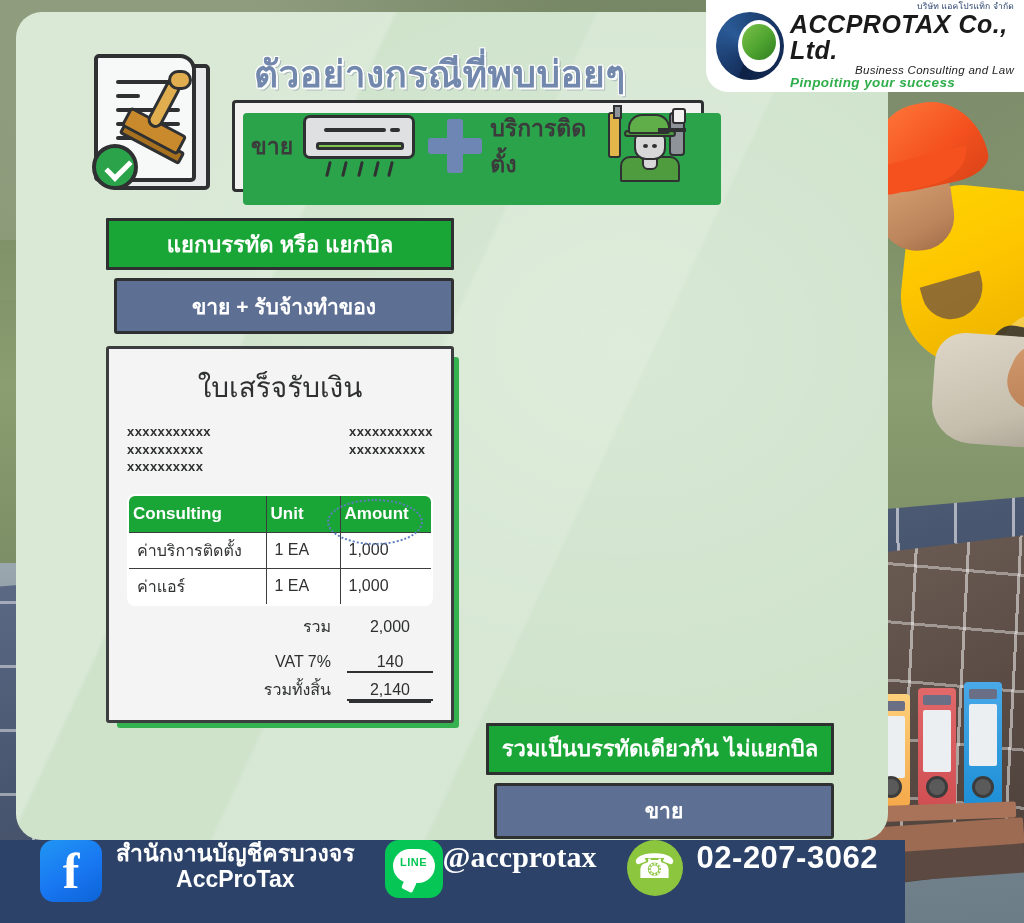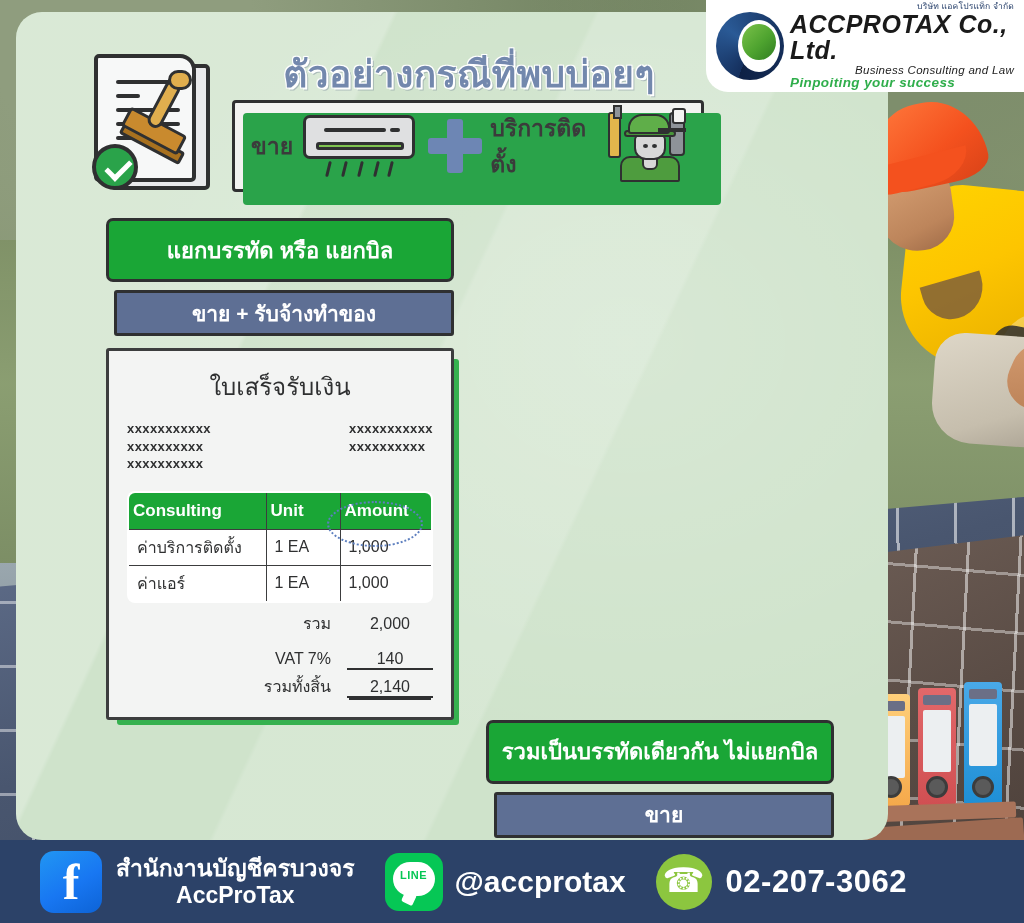--- a/index.html
+++ b/index.html
@@ -154,21 +154,21 @@
   }
   #logo-text { margin-left: 4px; line-height: 1.05; }
   .lg-thai { font-size: 8.5px; color: #15305e; text-align: right; letter-spacing: .2px; }
   .lg-name { font-size: 25px; font-weight: bold; font-style: italic; color: #1a1a1a; letter-spacing: .5px; }
   .lg-sub { font-size: 11.5px; font-style: italic; color: #1d1d1d; text-align: right; letter-spacing: .3px; }
   .lg-tag { font-size: 13.5px; font-style: italic; font-weight: bold; color: #2fae4b; letter-spacing: .4px; }
 
   
   #title {
     position: absolute; left: 238px; top: 32px; width: 430px;
-    text-align: center; font-size: 37px; font-weight: bold;
+    font-size: 37px; font-weight: bold;
     color: #7388ad; letter-spacing: .5px;
     text-shadow: 2px 2px 0 #ffffff, -1px -1px 0 #ffffff, 1px -1px 0 #fff, -1px 1px 0 #fff, 3px 3px 0 rgba(90,105,135,.35);
   }
 
   
   #doc-icon { position: absolute; left: 66px; top: 36px; width: 150px; height: 152px; }
   .doc-back { position: absolute; left: 28px; top: 16px; width: 100px; height: 126px; background: #e9eaec; border: 4px solid #2f3031; border-radius: 5px; }
   .doc-front { position: absolute; left: 12px; top: 6px; width: 102px; height: 128px; background: #f7f8f8; border: 4px solid #2f3031; border-radius: 5px 16px 5px 5px; }
   .doc-line { position: absolute; height: 4px; background: #2f3031; border-radius: 2px; }
   .stamp-handle { position: absolute; left: 74px; top: 30px; width: 16px; height: 52px; background: #e0ae4e; border: 3px solid #2f3031; border-radius: 8px; transform: rotate(28deg); }
@@ -208,38 +208,38 @@
   .wrench { position: absolute; right: 0; top: 2px; width: 16px; height: 44px; background: #8e9399; border: 2px solid #2f3031; border-radius: 4px; }
   .wrench::before { content: ""; position: absolute; left: 1px; top: -6px; width: 10px; height: 12px; border: 2px solid #2f3031; border-radius: 3px; background: #f2f3f1; }
   .screwdriver { position: absolute; left: 2px; top: 2px; width: 13px; height: 46px; background: #e3b64c; border: 2px solid #2f3031; border-radius: 3px; }
   .screwdriver::before { content: ""; position: absolute; left: 3px; top: -9px; width: 5px; height: 10px; background: #8e9399; border: 2px solid #2f3031; }
 
   
   .col { position: absolute; top: 206px; width: 348px; }
   #col-left { left: 90px; }
   #col-right { left: 470px; }
   .hdr-green {
-    height: 64px; background: #1aa636; border: 3px solid #2f3031; border-radius: 7px;
+    height: 52px; background: #1aa636; border: 3px solid #2f3031; border-radius: 1px;
     display: flex; align-items: center; justify-content: center;
     color: #fff; font-size: 22px; font-weight: bold;
   }
   .hdr-blue {
-    margin-top: 8px; height: 46px; background: #5e6f94; border: 3px solid #2f3031; border-radius: 3px;
+    margin-top: 8px; height: 56px; background: #5e6f94; border: 3px solid #2f3031; border-radius: 3px;
     display: flex; align-items: center; justify-content: center;
     color: #fff; font-size: 21px; font-weight: bold; margin-left: 8px;
   }
 
   
   .receipt {
     position: relative; margin-top: 12px; background: #f3f4f3;
     border: 3px solid #3c3d3e; border-radius: 3px; padding: 16px 18px 14px;
     min-height: 320px;
   }
   .receipt::before { content: ""; position: absolute; left: 8px; top: 8px; right: -8px; bottom: -8px; background: #36b14f; border-radius: 3px; z-index: -1; }
-  .rc-title { text-align: center; font-size: 24px; color: #2f3031; margin-bottom: 14px; }
+  .rc-title { text-align: center; font-size: 28px; color: #2f3031; margin-bottom: 14px; }
   .rc-xrow { display: flex; justify-content: space-between; font-size: 13px; font-weight: bold; color: #2f3031; letter-spacing: .4px; line-height: 1.35; margin-bottom: 18px; }
   .rc-x-left, .rc-x-right { white-space: pre-line; }
 
   .rc-table { width: 100%; border-collapse: collapse; border: 2px solid #3c3d3e; border-radius: 8px; overflow: hidden; background: #fff; }
   .rc-table th {
     background: #1aa636; color: #fff; font-size: 17px; padding: 8px 4px; border: 1px solid #3c3d3e;
   }
   .rc-table td { font-size: 16px; color: #2f3031; padding: 5px 8px; border: 1px solid #3c3d3e; }
   .td-desc { text-align: left; }
   .td-unit, .td-amt { text-align: left; width: 74px; }
@@ -253,31 +253,31 @@
   .tot-val.dbl { border-bottom: 2px solid #2f3031; box-shadow: 0 4px 0 -2px #2f3031; }
 
   
   .ellipse-hl {
     position: absolute; border: 2px dotted #5d7fbf; border-radius: 50%;
     pointer-events: none;
   }
 
   
   #footer {
-    position: absolute; left: 0; bottom: 0; width: 1024px; height: 83px;
-    background: #2c4268; display: flex; align-items: center; z-index: 50;
+    position: absolute; left: 0; bottom: 0; width: 905px; height: 83px;
+    background: #2c4268; display: flex; z-index: 50;
   }
   .fb-icon { width: 62px; height: 62px; border-radius: 14px; background: linear-gradient(150deg,#2196f3 0%, #1877f2 55%, #0d63d6 100%); position: relative; margin-left: 40px; }
   .fb-icon::after { content: "f"; position: absolute; left: 0; right: 0; top: 2px; text-align: center; color: #fff; font-size: 50px; font-weight: bold; font-family: "Liberation Serif", serif; }
   .fb-text { margin-left: 14px; color: #fff; font-size: 23px; font-weight: bold; line-height: 1.15; }
   .line-icon { width: 58px; height: 58px; border-radius: 14px; background: #06c755; position: relative; margin-left: 30px; }
   .line-bubble { position: absolute; left: 8px; top: 9px; width: 42px; height: 34px; background: #fff; border-radius: 18px; }
   .line-bubble::after { content: ""; position: absolute; left: 10px; bottom: -8px; width: 12px; height: 12px; background: #fff; border-radius: 2px; transform: rotate(25deg); }
   .line-word { position: absolute; left: 0; right: 0; top: 16px; text-align: center; color: #06c755; font-size: 11px; font-weight: bold; letter-spacing: .5px; }
-  .line-text { margin-left: 12px; color: #fff; font-size: 30px; font-weight: bold; }
+  .line-text { color: #fff; font-size: 30px; font-weight: bold; font-family: Liberation Serif, serif; }
   .phone-icon { width: 56px; height: 56px; border-radius: 50%; background: #8cc63f; position: relative; margin-left: 30px; }
   .phone-icon::after {
     content: "\260E"; position: absolute; left: 0; right: 0; top: 6px; text-align: center;
     color: #fff; font-size: 34px;
   }
   .phone-text { margin-left: 14px; color: #fff; font-size: 31px; font-weight: bold; letter-spacing: .5px; }
 </style>
 </head>
 <body>
 

